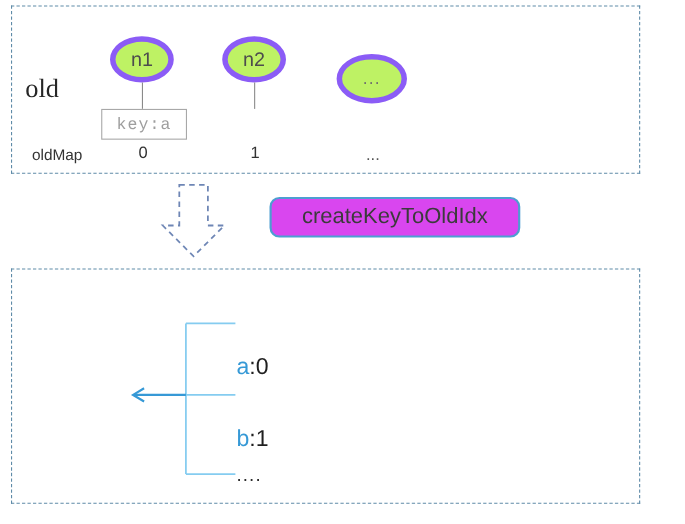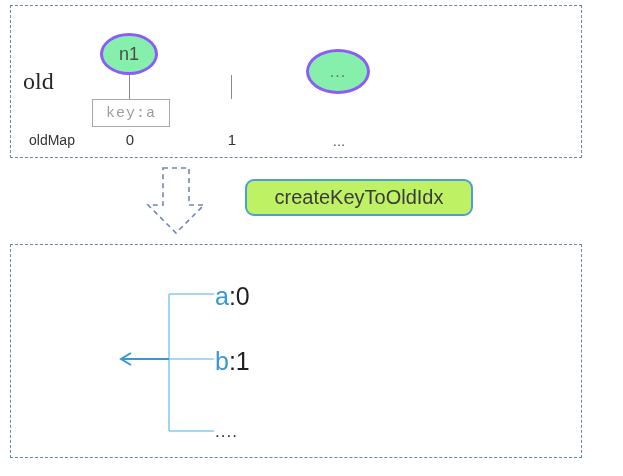--- a/index.html
+++ b/index.html
@@ -7,65 +7,68 @@
     font-family: "Liberation Sans", sans-serif; overflow: hidden; }
   .abs { position: absolute; }
 
   
   .panel { position: absolute; border: 1px dashed #5f8ba8; background: #ffffff; }
   #old-panel { left: 10px; top: 5px; width: 572px; height: 153px; }
   #map-panel { left: 10px; top: 244px; width: 572px; height: 214px; }
 
   
   .old-label { left: 22px; top: 67px; font-size: 24px; color: #262626; font-family: Liberation Serif, serif; }
-  .node { position: absolute; border: 3px solid #8b5cf6; border-radius: 50%;
+  .node { position: absolute; border: 5px solid #8b5cf6; border-radius: 50%;
     display: flex; align-items: center; justify-content: center;
-    font-size: 18px; color: #4d4d4d; background: #86efac; }
+    font-size: 18px; color: #4d4d4d; background: #bef264; }
   #node-n1 { left: 99px; top: 32px; width: 58px; height: 42px; }
   #node-n2 { left: 201px; top: 32px; width: 58px; height: 42px; }
   #node-etc { left: 305px; top: 48px; width: 64px; height: 45px; color: #6e6e6e; font-size: 16px; letter-spacing: 1px; }
   .connector { position: absolute; width: 1px; background: #8a8a8a; }
   #conn-1 { left: 128px; top: 74px; height: 24px; }
   #conn-2 { left: 230px; top: 74px; height: 24px; }
   .key-box { position: absolute; border: 1px solid #a8a8a8; background: #fff;
     display: flex; align-items: center; justify-content: center;
     font-family: "Liberation Mono", monospace; font-size: 15px; color: #9e9e9e; letter-spacing: 1px; }
   #key-a { left: 91px; top: 98px; width: 78px; height: 28px; }
   #key-b { left: 192px; top: 98px; width: 78px; height: 28px; }
   .index-label { left: 28px; top: 131px; font-size: 14px; color: #333333; }
   .index-val { position: absolute; font-size: 15px; color: #333333; transform: translateX(-50%); }
   #idx-0 { left: 129px; top: 130px; }
   #idx-1 { left: 231px; top: 130px; }
   #idx-etc { left: 338px; top: 131px; color: #555555; }
 
   
   #down-arrow { left: 144px; top: 165px; }
   #transform-button { left: 245px; top: 179px; width: 228px; height: 37px;
-    background: #bef264; border: 2px solid #4d9ed1; border-radius: 9px;
+    background: #d946ef; border: 2px solid #4d9ed1; border-radius: 9px;
     display: flex; align-items: center; justify-content: center;
     font-size: 20px; color: #3b3b3b; cursor: pointer; }
 
   
   .oldmap-label { left: 23px; top: 345px; font-size: 22px; color: #1a1a1a; }
   #bracket-svg { left: 103px; top: 283px; }
-  .map-entry { position: absolute; font-size: 25px; }
+  .map-entry { position: absolute; font-size: 21px; margin-top: 40px; }
   .map-entry .k { color: #3699d6; }
   .map-entry .v { color: #1f1f1f; }
   #entry-0 { left: 214px; top: 281px; }
   #entry-1 { left: 214px; top: 346px; }
   #map-ellipsis { left: 214px; top: 421px; font-size: 17px; color: #2b2b2b; letter-spacing: 1px; }
 </style>
 </head>
 <body>
 
 <div id="old-panel" class="panel">
   <span class="abs old-label" style="left: 12px; top: 62px;">old</span>
 
   <div id="node-n1" class="node" style="left: 89px; top: 27px;">
     <span>n1</span>
+  </div>
+  <div id="node-n2" class="node" style="left: 191px; top: 27px;">
+    <span>n2</span>
   </div>
   <div id="node-etc" class="node" style="left: 295px; top: 43px;">
     <span>...</span>
   </div>
 
   <div id="conn-1" class="connector" style="left: 118px; top: 69px;"></div>
   <div id="conn-2" class="connector" style="left: 220px; top: 69px;"></div>
 
   <div id="key-a" class="key-box" style="left: 81px; top: 93px;">
     <span>key:a</span>

